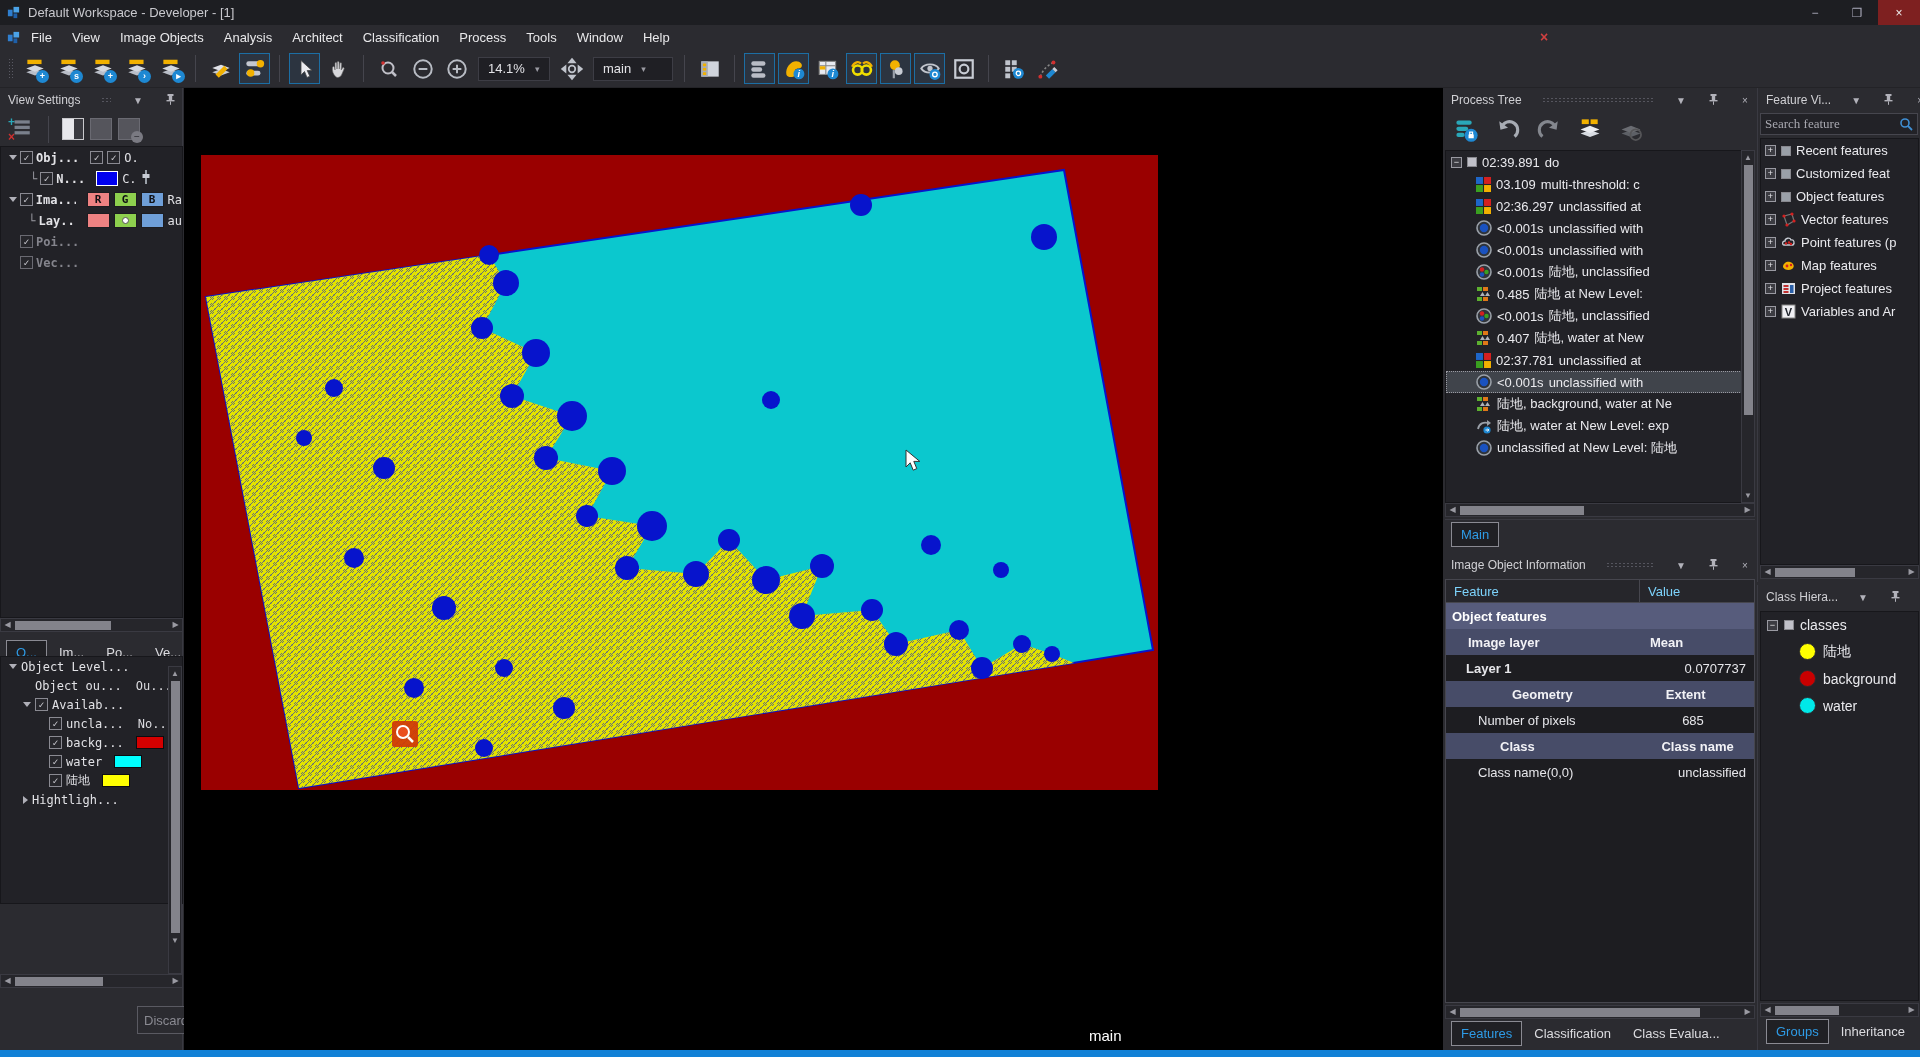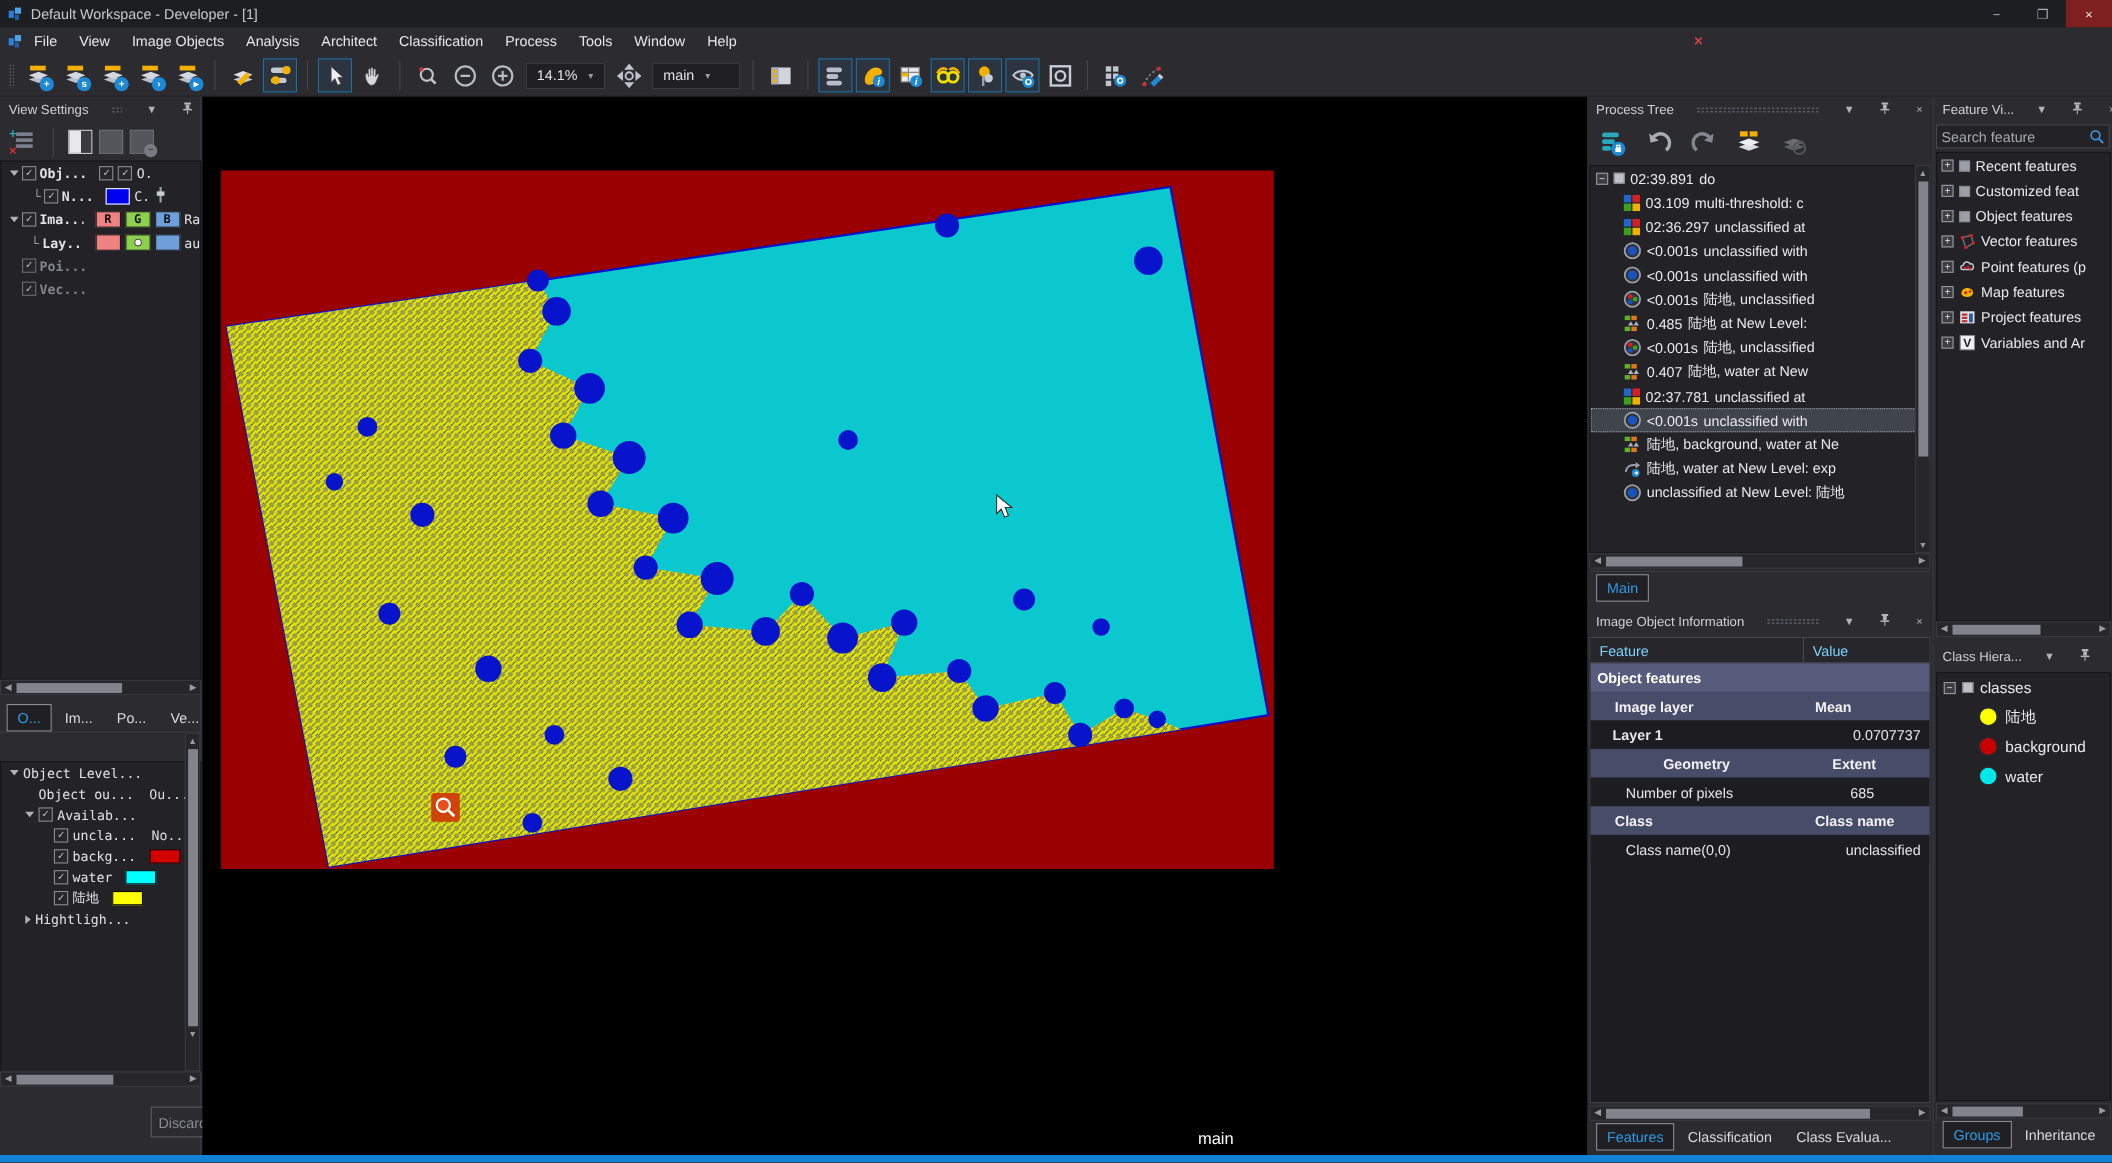--- a/index.html
+++ b/index.html
@@ -64,21 +64,21 @@
   .vs-sq.split{background:linear-gradient(90deg,#e8e8ec 0 11px,#3a3a40 11px);border:1px solid #c8c8cc}
   .vs-sq .minus{position:absolute;right:-4px;bottom:-4px;width:12px;height:12px;border-radius:50%;background:#7a7a82;color:#2b2b30;font-size:10px;line-height:11px;text-align:center}
   #vs-tree{position:absolute;left:0;top:58px;width:183px;height:472px}
   .vs-row{height:21px;display:flex;align-items:center;gap:3px;padding-left:3px;font-size:12px;color:#e2e2e6}
   .vs-row.disabled{color:#84848c}
   .chip{width:23px;height:15px;display:inline-flex;align-items:center;justify-content:center;font-size:11px;font-weight:bold;color:#101014;border:1px solid #1c1c20;flex:0 0 auto}
   .chipdot{width:7px;height:7px;border-radius:50%;background:#fff;border:1px solid #555}
   .swatch{width:22px;height:15px;border:1px solid #fff;flex:0 0 auto}
   #vs-hscroll1{position:absolute;left:0;top:530px;width:183px}
   #vs-tabs{position:absolute;left:0;top:552px;width:183px;height:26px;border-bottom:1px solid #3a3a42}
-  #level-tree{position:absolute;left:0;top:604px;width:183px;height:284px}
+  #level-tree{position:absolute;left:0;top:568px;width:183px;height:248px}
   #level-vscroll{position:absolute;right:0;top:578px;height:308px}
   .lv-row{height:19px;display:flex;align-items:center;gap:4px;font-size:12px;color:#e2e2e6;white-space:nowrap}
   .lv-sw{width:28px;height:13px;border:1px solid #0c0c10;margin-left:8px;flex:0 0 auto}
   .lv-right{margin-left:10px;color:#dcdce0}
   #vs-hscroll2{position:absolute;left:0;top:886px;width:183px}
   .opt-row{display:flex;align-items:center;gap:7px;font-size:14px;color:#e2e2e6;margin:4px 0 0 6px}
   #discard-btn{position:absolute;left:137px;top:918px;width:60px;height:28px;border:1px solid #5a5a62;background:#2b2b30;color:#8a8a92;font-size:13px;text-align:left;padding-left:6px;overflow:hidden}
 
   
   #map{position:absolute;left:184px;top:88px;width:1259px;height:962px;background:#000}
@@ -106,21 +106,21 @@
   .ioi-row.group{background:#474c68;font-weight:bold;color:#f2f2f6}
   .ioi-row.item{background:#1d1d21;color:#e6e6ea}
   .fcell{width:194px;overflow:hidden;white-space:nowrap}
   .vcell{width:114px;overflow:hidden;white-space:nowrap;padding-right:8px}
   #ioi-hscroll{position:absolute;left:2px;top:452px;width:310px}
   #ioi-tabs{position:absolute;left:2px;top:468px;width:310px}
 
   
   #fv-panel{left:1757px;top:88px;width:163px;height:494px;border-left:1px solid #3a3a42}
   #fv-search{margin:1px 2px;height:22px;background:#222227;border:1px solid #46464e;display:flex;align-items:center;padding:0 4px}
-  #fv-search input{flex:1;min-width:0;background:transparent;border:0;outline:none;color:#86efac;font-size:13px;font-family:Liberation Sans, sans-serif}
+  #fv-search input{flex:1;min-width:0;background:transparent;border:0;outline:none;color:#86efac;font-size:13px;font-family:Liberation Serif, serif}
   #fv-search input::placeholder{color:#a8a8b0}
   #fv-list{position:absolute;left:2px;top:50px;width:159px;height:427px;overflow:hidden}
   .fv-item{height:23px;display:flex;align-items:center;gap:5px;padding-left:4px;font-size:13px;color:#eaeaee;white-space:nowrap}
   #fv-hscroll{position:absolute;left:2px;top:477px;width:159px}
 
   
   #ch-panel{left:1757px;top:585px;width:163px;height:465px;border-left:1px solid #3a3a42}
   #ch-tree{position:absolute;left:2px;top:26px;width:159px;height:390px;overflow:hidden}
   .ch-root{height:26px;display:flex;align-items:center;gap:6px;padding-left:6px;font-size:14px;color:#eaeaee}
   .ch-row{height:27px;display:flex;align-items:center;gap:7px;padding-left:38px;font-size:14px;color:#eaeaee;white-space:nowrap}
@@ -900,21 +900,21 @@
           </div>
           <div class="ioi-row group">
             <div class="fcell" style="padding-left: 22px; margin-left: 44px;">Geometry</div>
             <div class="vcell" style="padding-left: 10px;">Extent</div>
           </div>
           <div class="ioi-row item">
             <div class="fcell" style="padding-left: 32px;">Number of pixels</div>
             <div class="vcell" style="text-align: center;">685</div>
           </div>
           <div class="ioi-row group">
-            <div class="fcell" style="padding-left: 22px;">Class</div>
+            <div class="fcell" style="padding-left: 22px; margin-left: 32px;">Class</div>
             <div class="vcell" style="padding-left: 10px;">Class name</div>
           </div>
           <div class="ioi-row item">
             <div class="fcell" style="padding-left: 32px;">Class name(0,0)</div>
             <div class="vcell" style="text-align: right;">unclassified</div>
           </div>
         </div>
     </div>
     <div id="ioi-hscroll" class="hscroll">
         <span class="harrow">◀</span>

